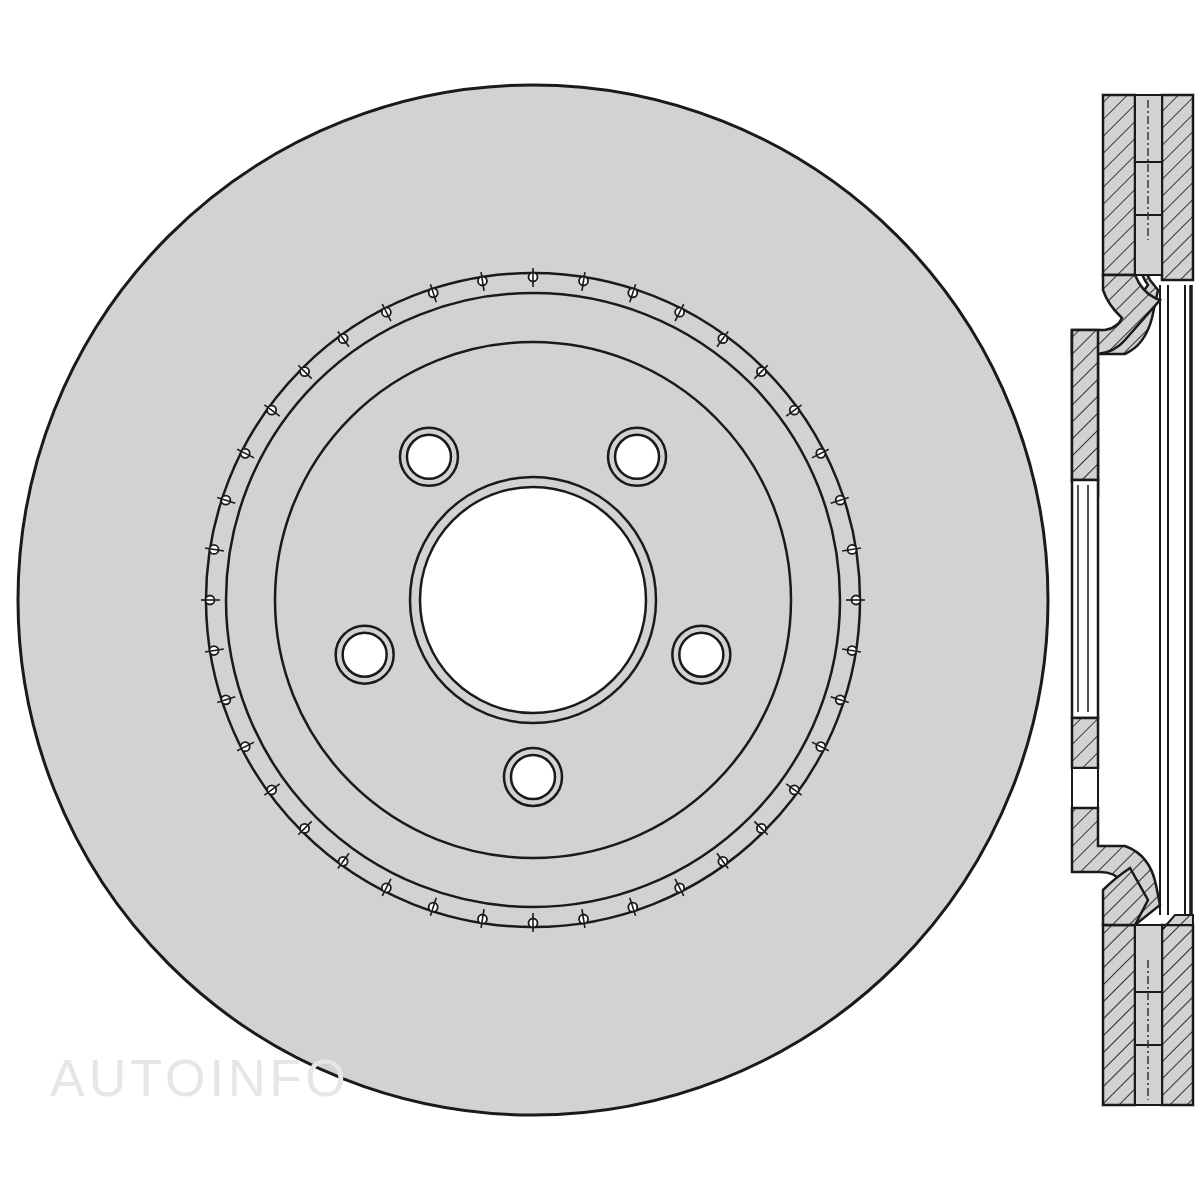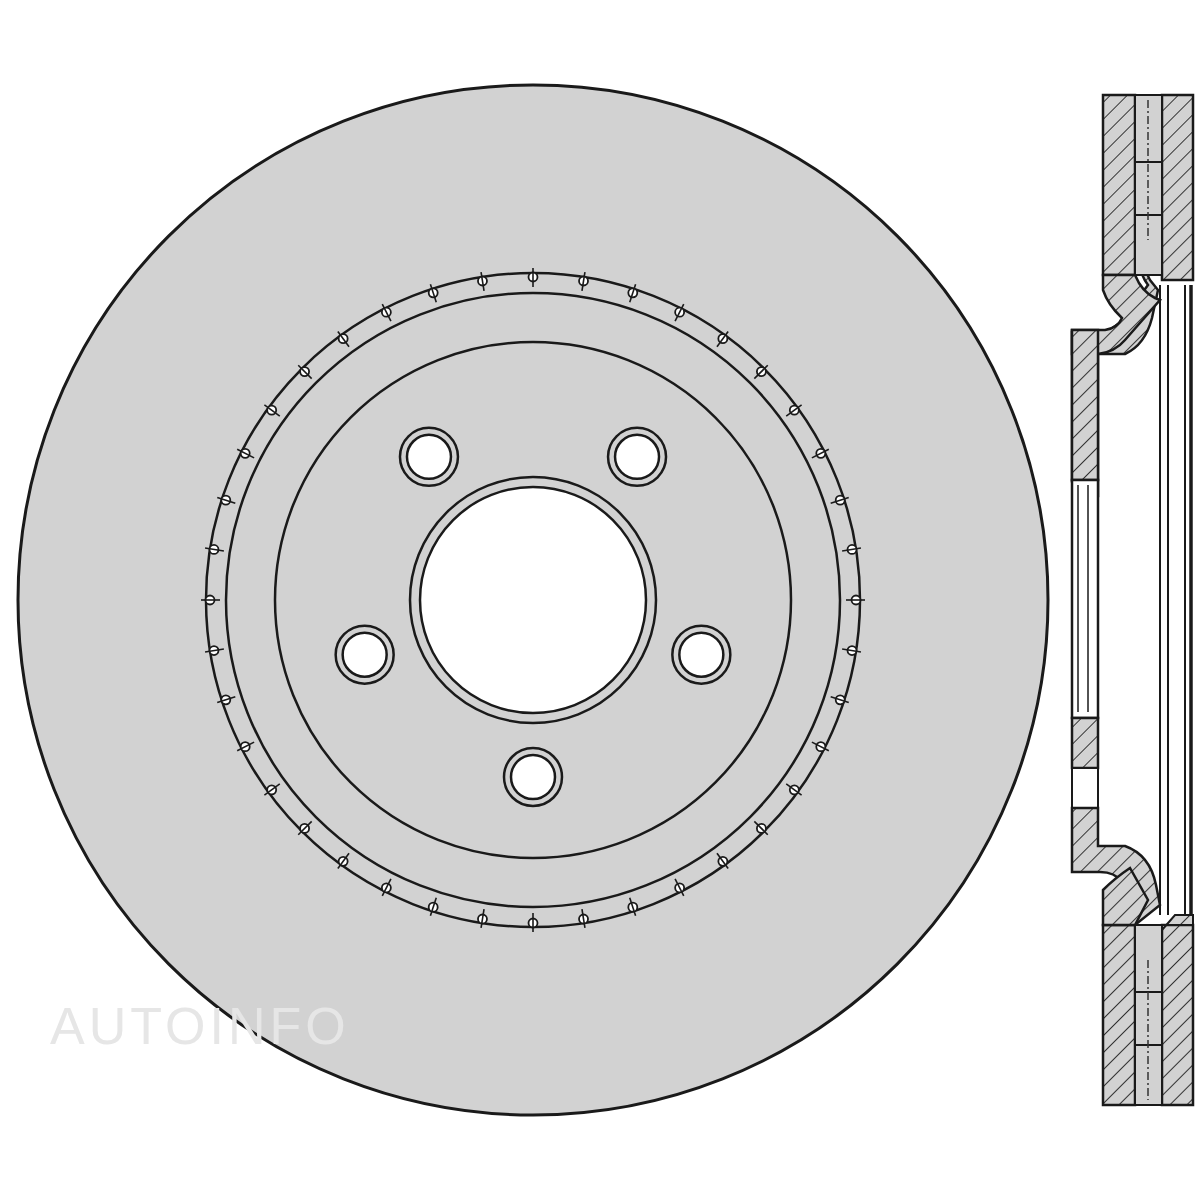--- a/index.html
+++ b/index.html
@@ -1,18 +1,18 @@
 <!DOCTYPE html>
 <html><head>
 <meta charset="utf-8">
 <style>
   html,body{margin:0;padding:0;background:#ffffff;}
   body{width:1200px;height:1200px;position:relative;overflow:hidden;font-family:"Liberation Sans",sans-serif;}
   #canvas{position:absolute;left:0;top:0;width:1200px;height:1200px;}
-  .watermark{position:absolute;left:50px;top:996px;font-size:52px;letter-spacing:4px;color:#e6e6e6;font-family:"Liberation Sans",sans-serif;font-weight:400;}
+  .watermark{position:absolute;left:50px;top:1048px;font-size:52px;letter-spacing:4px;color:#e6e6e6;font-family:"Liberation Sans",sans-serif;font-weight:400;}
 </style>
 </head>
 <body>
 
 <svg id="canvas" viewBox="0 0 1200 1200" xmlns="http://www.w3.org/2000/svg">
   <defs>
     <pattern id="hatch" patternUnits="userSpaceOnUse" width="12" height="12" patternTransform="rotate(45)">
       <rect width="12" height="12" fill="#d2d2d2"></rect>
       <line x1="0" y1="0" x2="0" y2="12" stroke="#333" stroke-width="2"></line>
     </pattern>

